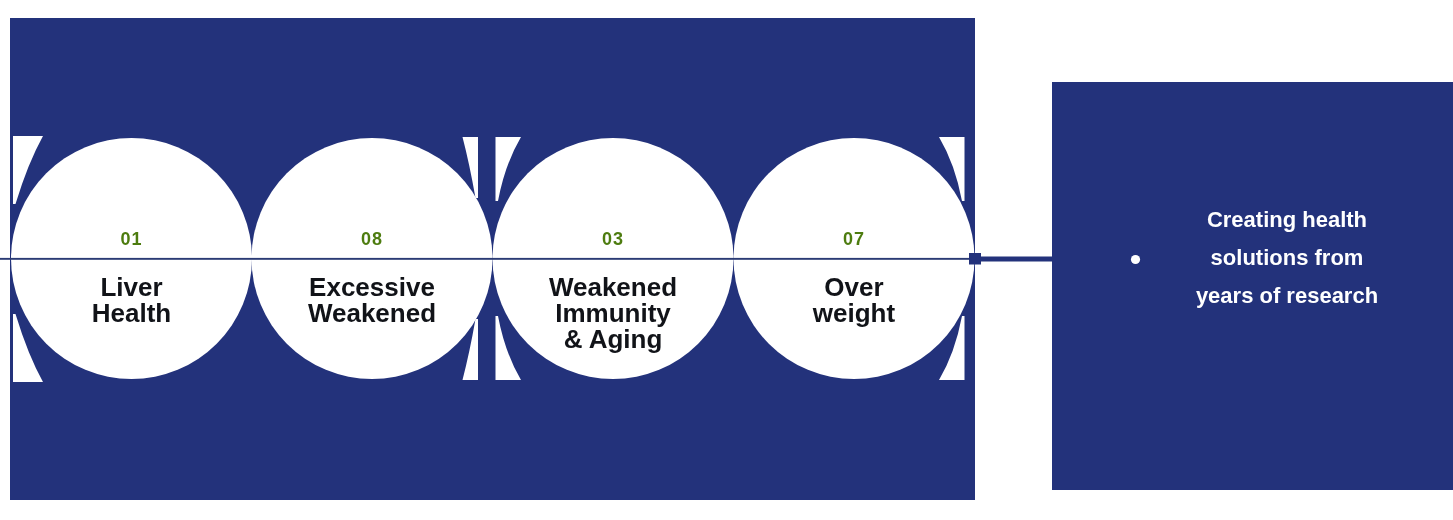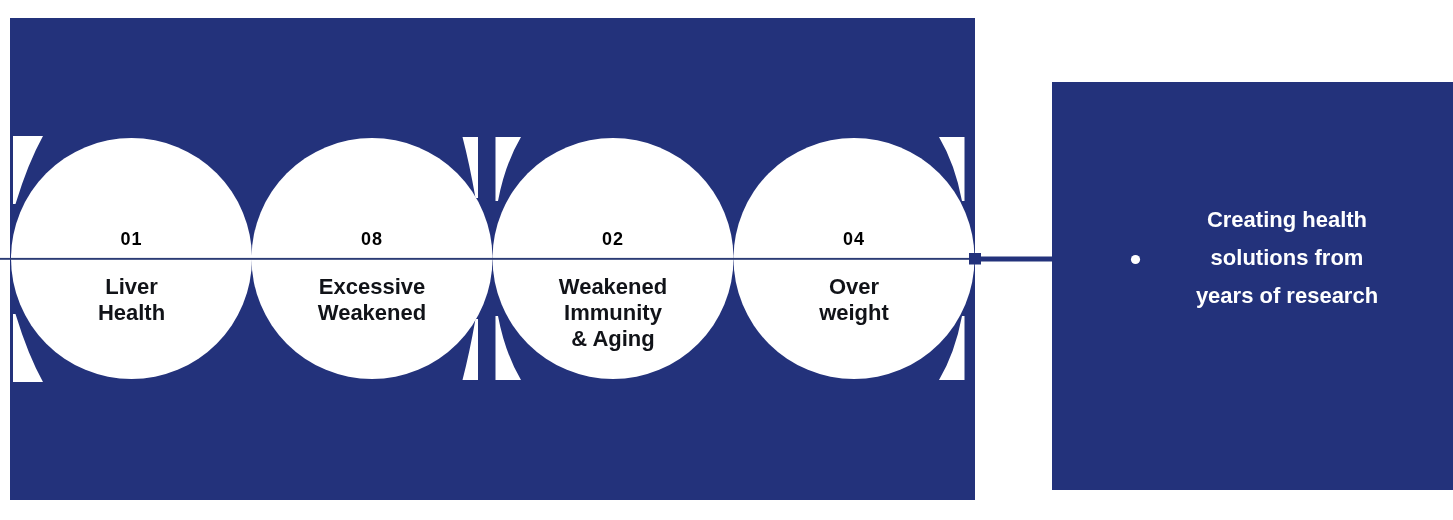--- a/index.html
+++ b/index.html
@@ -27,28 +27,28 @@
   }
   .step-number {
     position: absolute;
     top: 0;
     left: 0;
     width: 100%;
     font-size: 18px;
     font-weight: bold;
     letter-spacing: 1px;
     line-height: 22px;
-    color: #000000;
+    color: #4d7c0f;
   }
   .step-label {
     position: absolute;
     top: 46px;
     left: 0;
     width: 100%;
-    font-size: 22px;
+    font-size: 26px;
     font-weight: bold;
     line-height: 26px;
     color: #111318;
     white-space: pre-line;
   }
   .callout-text {
     position: absolute;
     left: 1132px;
     top: 201px;
     width: 310px;
@@ -100,28 +100,28 @@
 Health</div>
   </div>
 
   <div class="step" style="left:262px; top:228px;">
     <div class="step-number">08</div>
     <div class="step-label">Excessive
 Weakened</div>
   </div>
 
   <div class="step" style="left:503px; top:228px;">
-    <div class="step-number">02</div>
+    <div class="step-number">03</div>
     <div class="step-label">Weakened
 Immunity
 &amp; Aging</div>
   </div>
 
   <div class="step" style="left:744px; top:228px;">
-    <div class="step-number">04</div>
+    <div class="step-number">07</div>
     <div class="step-label">Over
 weight</div>
   </div>
 
   <div class="callout-text">Creating health
 solutions from
 years of research</div>
 
 </div>
 

